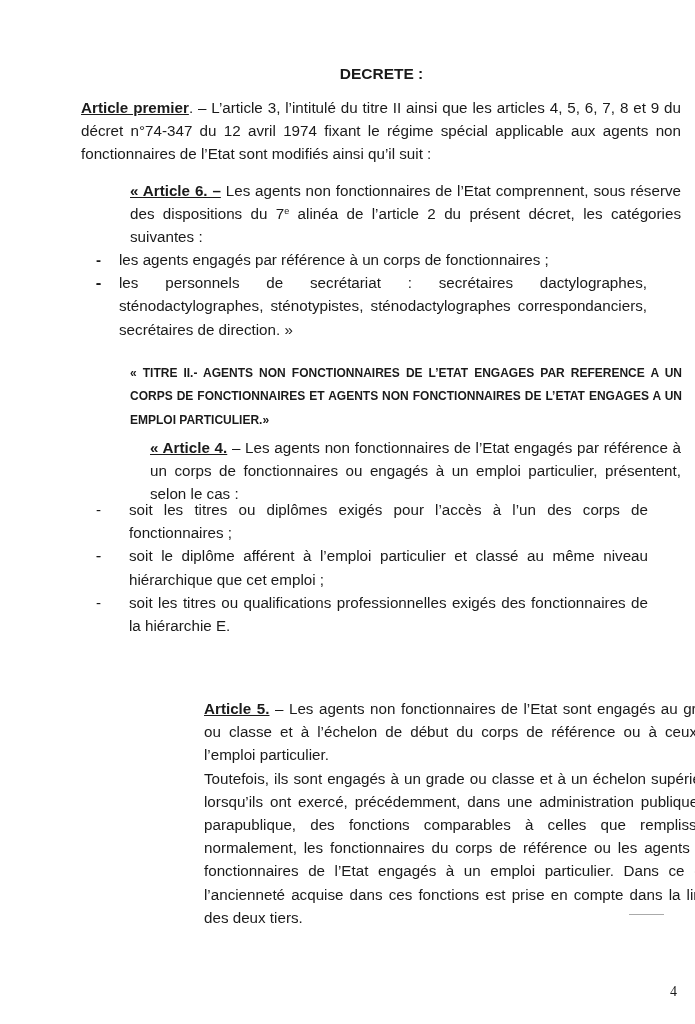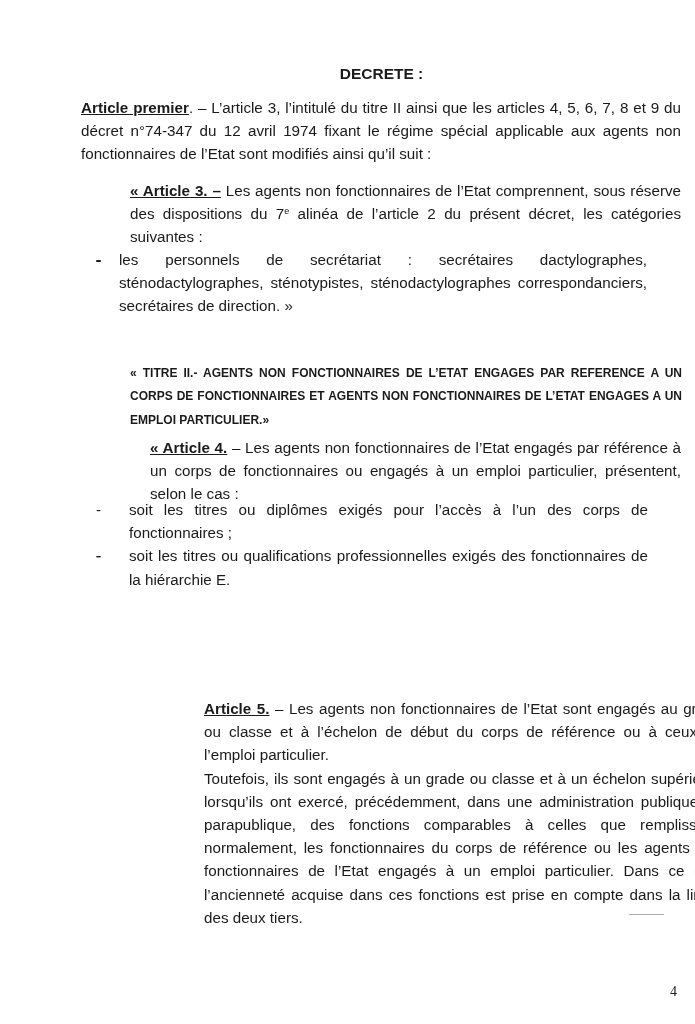--- a/index.html
+++ b/index.html
@@ -31,39 +31,39 @@
 </head>
 <body>
 
 <div class="abs heading">DECRETE :</div>
 
 <div class="abs art1 just">
   <span class="b">Article premier</span><span>. – L’article 3, l’intitulé du titre II ainsi que les articles 4, 5, 6, 7, 8 et 9 du décret n°74-347 du 12 avril 1974 fixant le régime spécial applicable aux agents non fonctionnaires de l’Etat sont modifiés ainsi qu’il suit :</span>
 </div>
 
 <div class="abs art3 just">
-  <span class="b">« Article 3. –</span><span> Les agents non fonctionnaires de l’Etat comprennent, sous réserve des dispositions du 7</span><sup>e</sup><span> alinéa de l’article 2 du présent décret, les catégories suivantes :</span>
+  <span class="b">« Article 6. –</span><span> Les agents non fonctionnaires de l’Etat comprennent, sous réserve des dispositions du 7</span><sup>e</sup><span> alinéa de l’article 2 du présent décret, les catégories suivantes :</span>
 </div>
 
 <ul class="abs list3">
-  <li class="just"><span class="dash">-</span></li>
+  <li class="just"><span class="dash">-</span><span>les agents engagés par référence à un corps de fonctionnaires ;</span></li>
   <li class="just"><span class="dash">-</span></li>
   <li class="just"><span class="dash">-</span><span>les personnels de secrétariat : secrétaires dactylographes, sténodactylographes, sténotypistes, sténodactylographes correspondanciers, secrétaires de direction. »</span></li>
 </ul>
 
 <div class="abs titre just">« TITRE II.- AGENTS NON FONCTIONNAIRES DE L’ETAT ENGAGES PAR REFERENCE A UN CORPS DE FONCTIONNAIRES ET AGENTS NON FONCTIONNAIRES DE L’ETAT ENGAGES A UN EMPLOI PARTICULIER.»</div>
 
 <div class="abs art4 just">
   <span class="b">« Article 4.</span><span> – Les agents non fonctionnaires de l’Etat engagés par référence à un corps de fonctionnaires ou engagés à un emploi particulier, présentent, selon le cas :</span>
 </div>
 
 <ul class="abs list4">
   <li class="just"><span class="dash">-</span><span>soit les titres ou diplômes exigés pour l’accès à l’un des corps de fonctionnaires ;</span></li>
   <li class="just"><span class="dash">-</span></li>
-  <li class="just"><span class="dash">-</span></li>
+  <li class="just"><span class="dash">-</span><span>soit le diplôme afférent à l’emploi particulier et classé au même niveau hiérarchique que cet emploi ;</span></li>
   <li class="just"><span class="dash">-</span><span>soit les titres ou qualifications professionnelles exigés des fonctionnaires de la hiérarchie E.</span></li>
 </ul>
 
 <div class="abs art5">
   <p class="para just"><span class="b">Article 5.</span><span> – Les agents non fonctionnaires de l’Etat sont engagés au grade ou classe et à l’échelon de début du corps de référence ou à ceux de l’emploi particulier.</span></p>
   <p class="para just">Toutefois, ils sont engagés à un grade ou classe et à un échelon supérieurs lorsqu’ils ont exercé, précédemment, dans une administration publique ou parapublique, des fonctions comparables à celles que remplissent, normalement, les fonctionnaires du corps de référence ou les agents non fonctionnaires de l’Etat engagés à un emploi particulier. Dans ce cas, l’ancienneté acquise dans ces fonctions est prise en compte dans la limite des deux tiers.</p>
 </div>
 
 <div class="abs dot"></div>
 <div class="abs pagenum">4</div>

